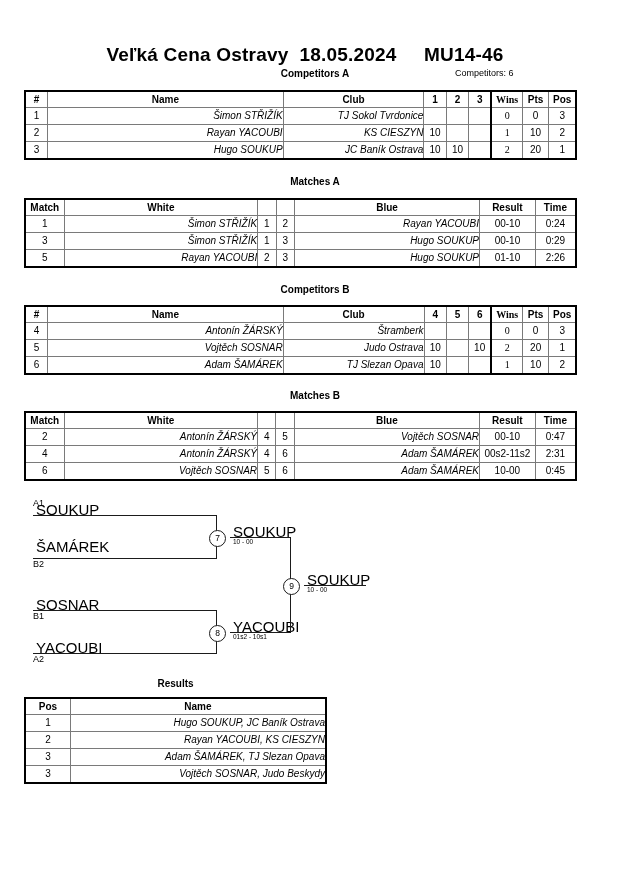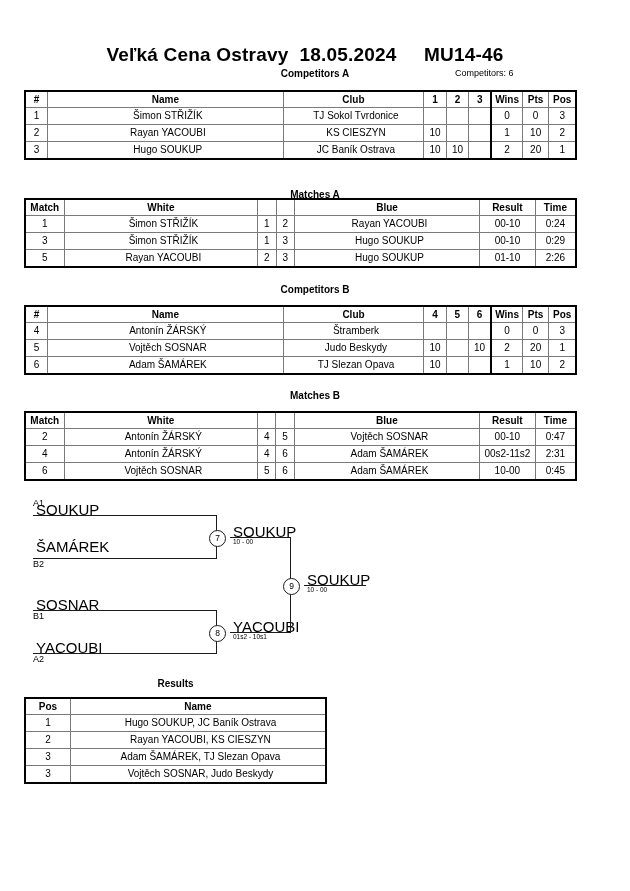--- a/index.html
+++ b/index.html
@@ -39,21 +39,21 @@
   
   .section-caption {
     position: absolute;
     width: 630px;
     left: 0;
     text-align: center;
     font-size: 10px;
     font-weight: bold;
   }
   .caption-a   { top: 68px; text-align: center;  }
-  .caption-ma  { top: 189px; }
+  .caption-ma  { top: 176px; }
   .caption-b   { top: 284px; }
   .caption-mb  { top: 390px; }
   .caption-res { top: 678px; }
 
   
   table.sheet {
     position: absolute;
     border-collapse: collapse;
     font-size: 10px;
     background: #ffffff;
@@ -69,22 +69,22 @@
   table.sheet thead th {
     font-weight: bold;
     height: 15px;
     line-height: 15px;
   }
   
   table.sheet {
     border: 2px solid #000000;
   }
   .c  { text-align: center; }
-  .l  { text-align: center; padding-left: 5px !important; }
-  .thick-l { border-left: 2px solid #000000 !important; }
+  .l  { text-align: right; padding-left: 5px !important; font-style: italic; }
+  .thick-l { border-left: 2px solid #000000 !important; font-family: Liberation Serif, serif; }
   .thick-r { border-right: 2px solid #000000 !important; }
 
   
   .tbl-comp-a { top: 90px;  left: 24px; width: 553px; }
   .tbl-comp-b { top: 305px; left: 24px; width: 553px; }
 
   
   .tbl-match-a { top: 198px; left: 24px; width: 553px; }
   .tbl-match-b { top: 411px; left: 24px; width: 553px; }
 
@@ -257,21 +257,21 @@
       <td class="c"></td>
       <td class="c"></td>
       <td class="c"></td>
       <td class="c thick-l">0</td>
       <td class="c">0</td>
       <td class="c thick-r">3</td>
     </tr>
     <tr>
       <td class="c">5</td>
       <td class="l">Vojtěch SOSNAR</td>
-      <td class="l">Judo Beskydy</td>
+      <td class="l">Judo Ostrava</td>
       <td class="c">10</td>
       <td class="c"></td>
       <td class="c">10</td>
       <td class="c thick-l">2</td>
       <td class="c">20</td>
       <td class="c thick-r">1</td>
     </tr>
     <tr>
       <td class="c">6</td>
       <td class="l">Adam ŠAMÁREK</td>

